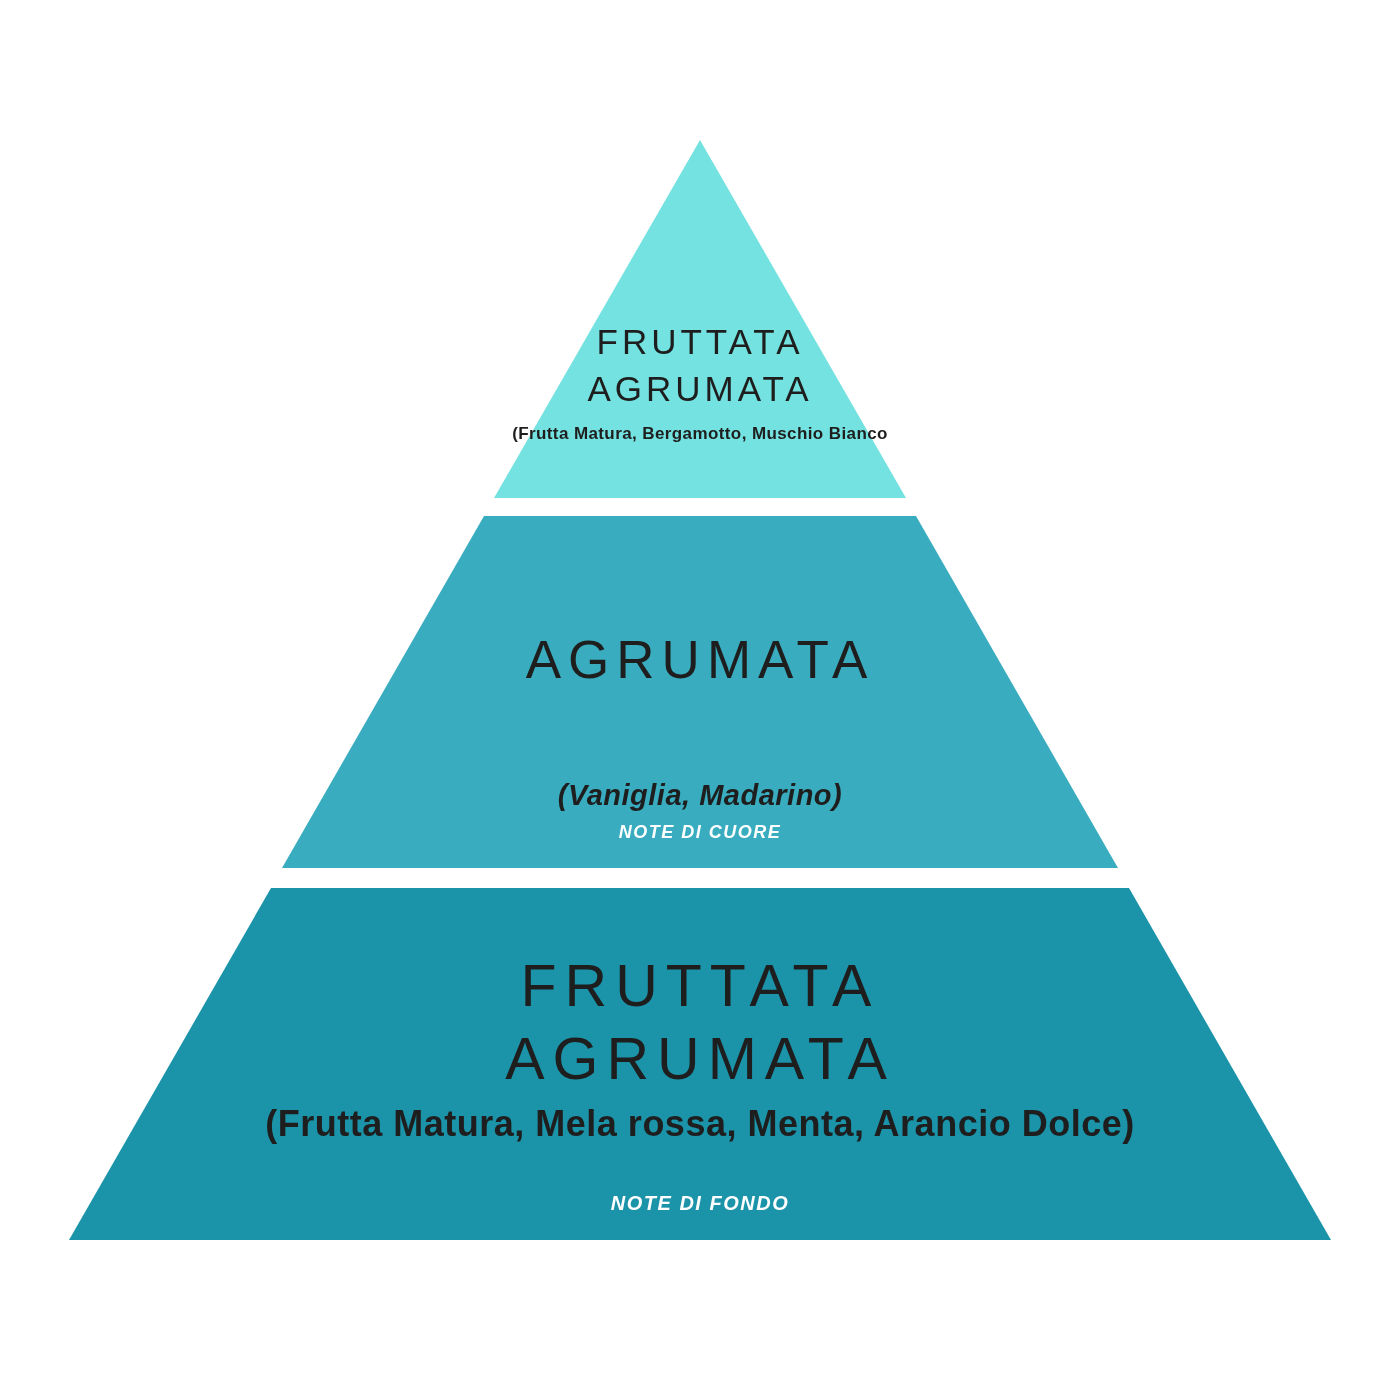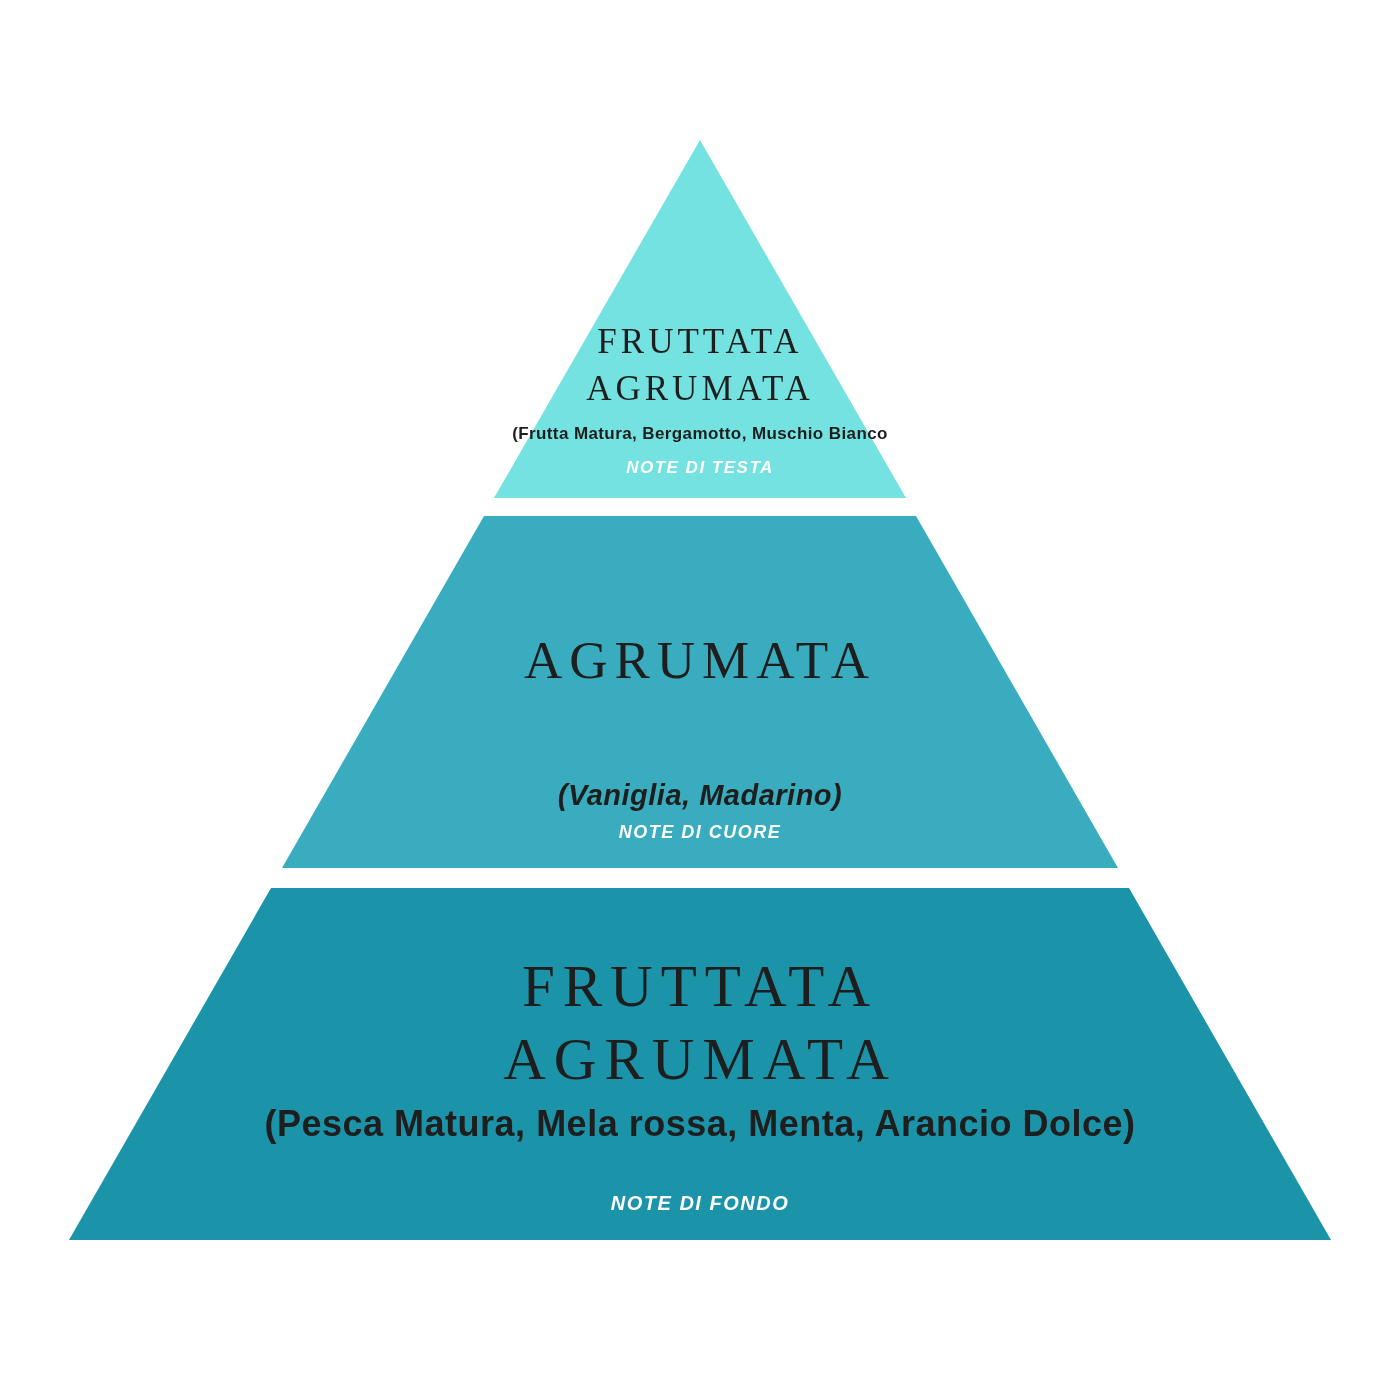--- a/index.html
+++ b/index.html
@@ -34,21 +34,20 @@
   
   .txt {
     position: absolute;
     left: 0;
     width: 1400px;
     text-align: center;
     color: #1e1e1e;
   }
   .title-line {
     font-weight: 500;
-    font-family: Liberation Serif, serif;
   }
   .t1-title { top: 318px; font-size: 35px; line-height: 47px; letter-spacing: 4px; }
   .t1-ing   { top: 424px; font-size: 17px; font-weight: 700; letter-spacing: 0.4px; }
   .t1-note  { top: 458px; font-size: 17px; }
 
   .t2-title { top: 620px; font-size: 53px; line-height: 80px; letter-spacing: 7px; }
   .t2-ing   { top: 779px; font-size: 29px; font-weight: 700; letter-spacing: 0.5px; font-style: italic; }
   .t2-note  { top: 822px; font-size: 18px; text-align: center; }
 
   .t3-title { top: 950px; font-size: 59px; line-height: 73px; letter-spacing: 8px; }
@@ -69,28 +68,27 @@
 
   <div class="tier-shape shape-top" style="background: rgb(115, 226, 224);"></div>
   <div class="tier-shape shape-mid" style="background: rgb(57, 173, 191);"></div>
   <div class="tier-shape shape-bottom" style="background: rgb(27, 147, 169);"></div>
 
   <div class="txt t1-title">
     <div class="title-line">FRUTTATA</div>
     <div class="title-line">AGRUMATA</div>
   </div>
   <div class="txt t1-ing">(Frutta Matura, Bergamotto, Muschio Bianco</div>
-  <div class="txt t1-note note-label">NOTE DI TESTA</div>
 
   <div class="txt t2-title">
     <div class="title-line">AGRUMATA</div>
   </div>
   <div class="txt t2-ing">(Vaniglia, Madarino)</div>
   <div class="txt t2-note note-label">NOTE DI CUORE</div>
 
   <div class="txt t3-title">
     <div class="title-line">FRUTTATA</div>
     <div class="title-line">AGRUMATA</div>
   </div>
-  <div class="txt t3-ing">(Pesca Matura, Mela rossa, Menta, Arancio Dolce)</div>
+  <div class="txt t3-ing">(Frutta Matura, Mela rossa, Menta, Arancio Dolce)</div>
   <div class="txt t3-note note-label">NOTE DI FONDO</div>
 
 </div>
 
 </body></html>

